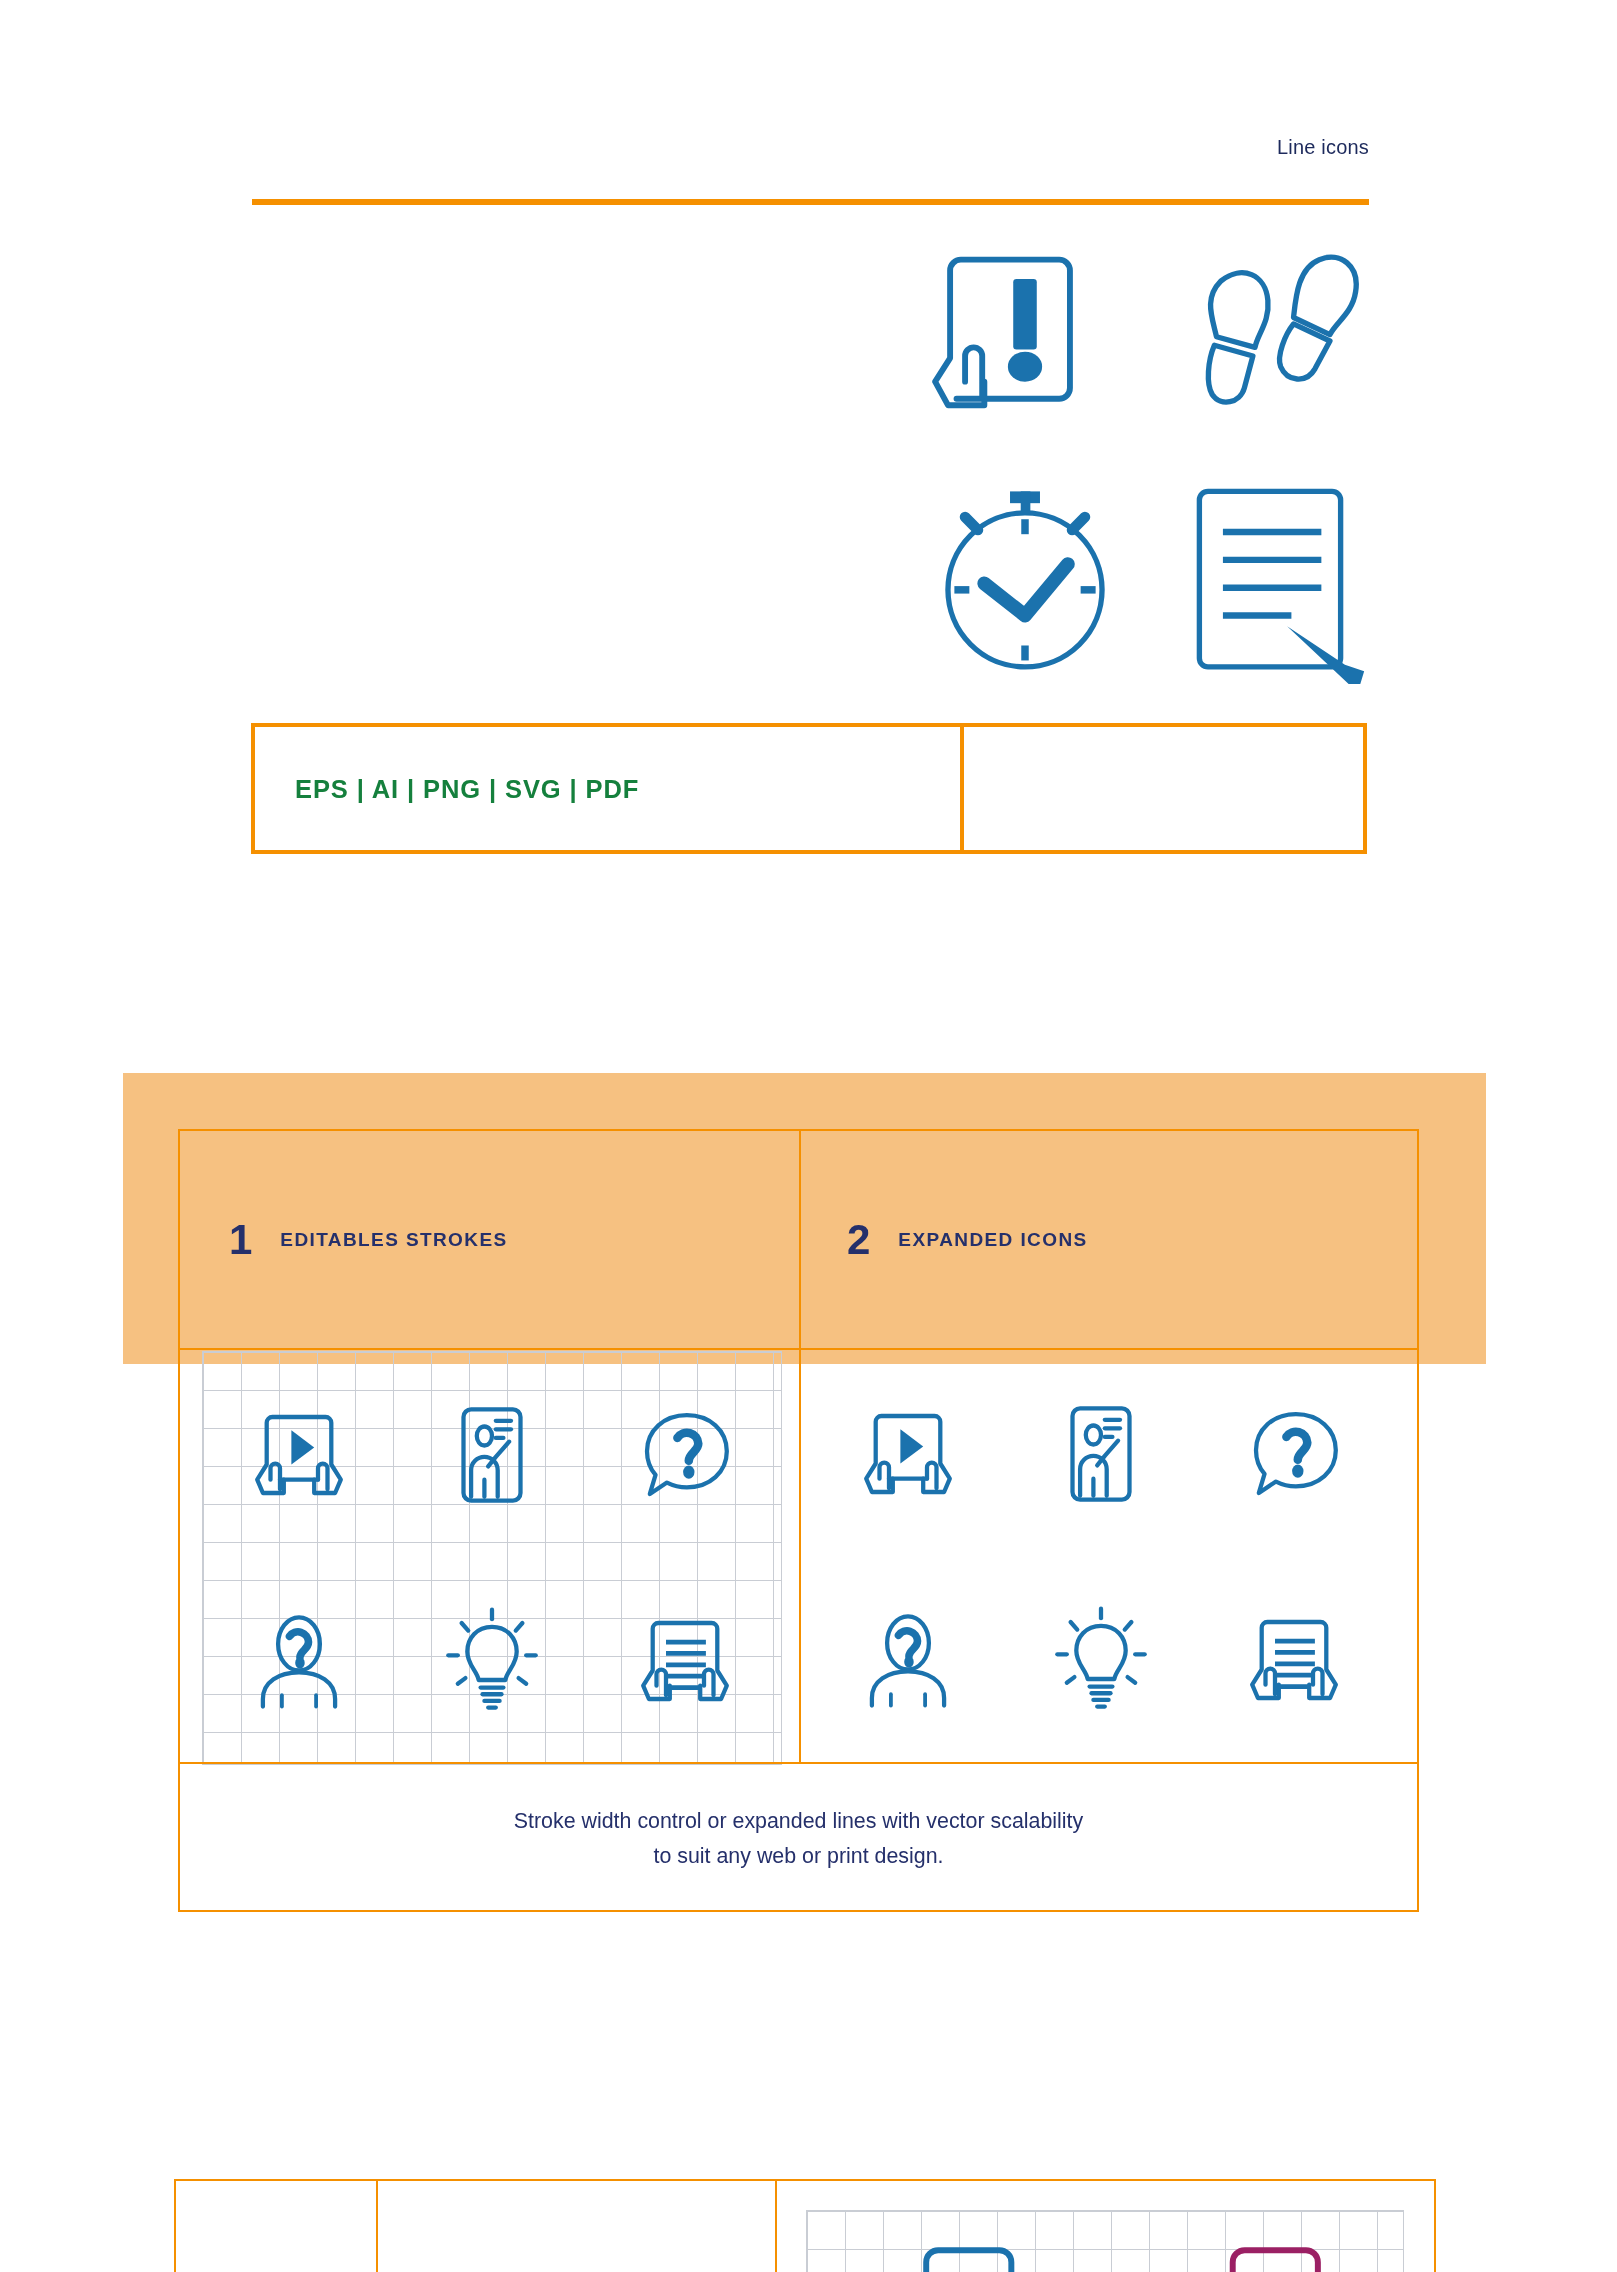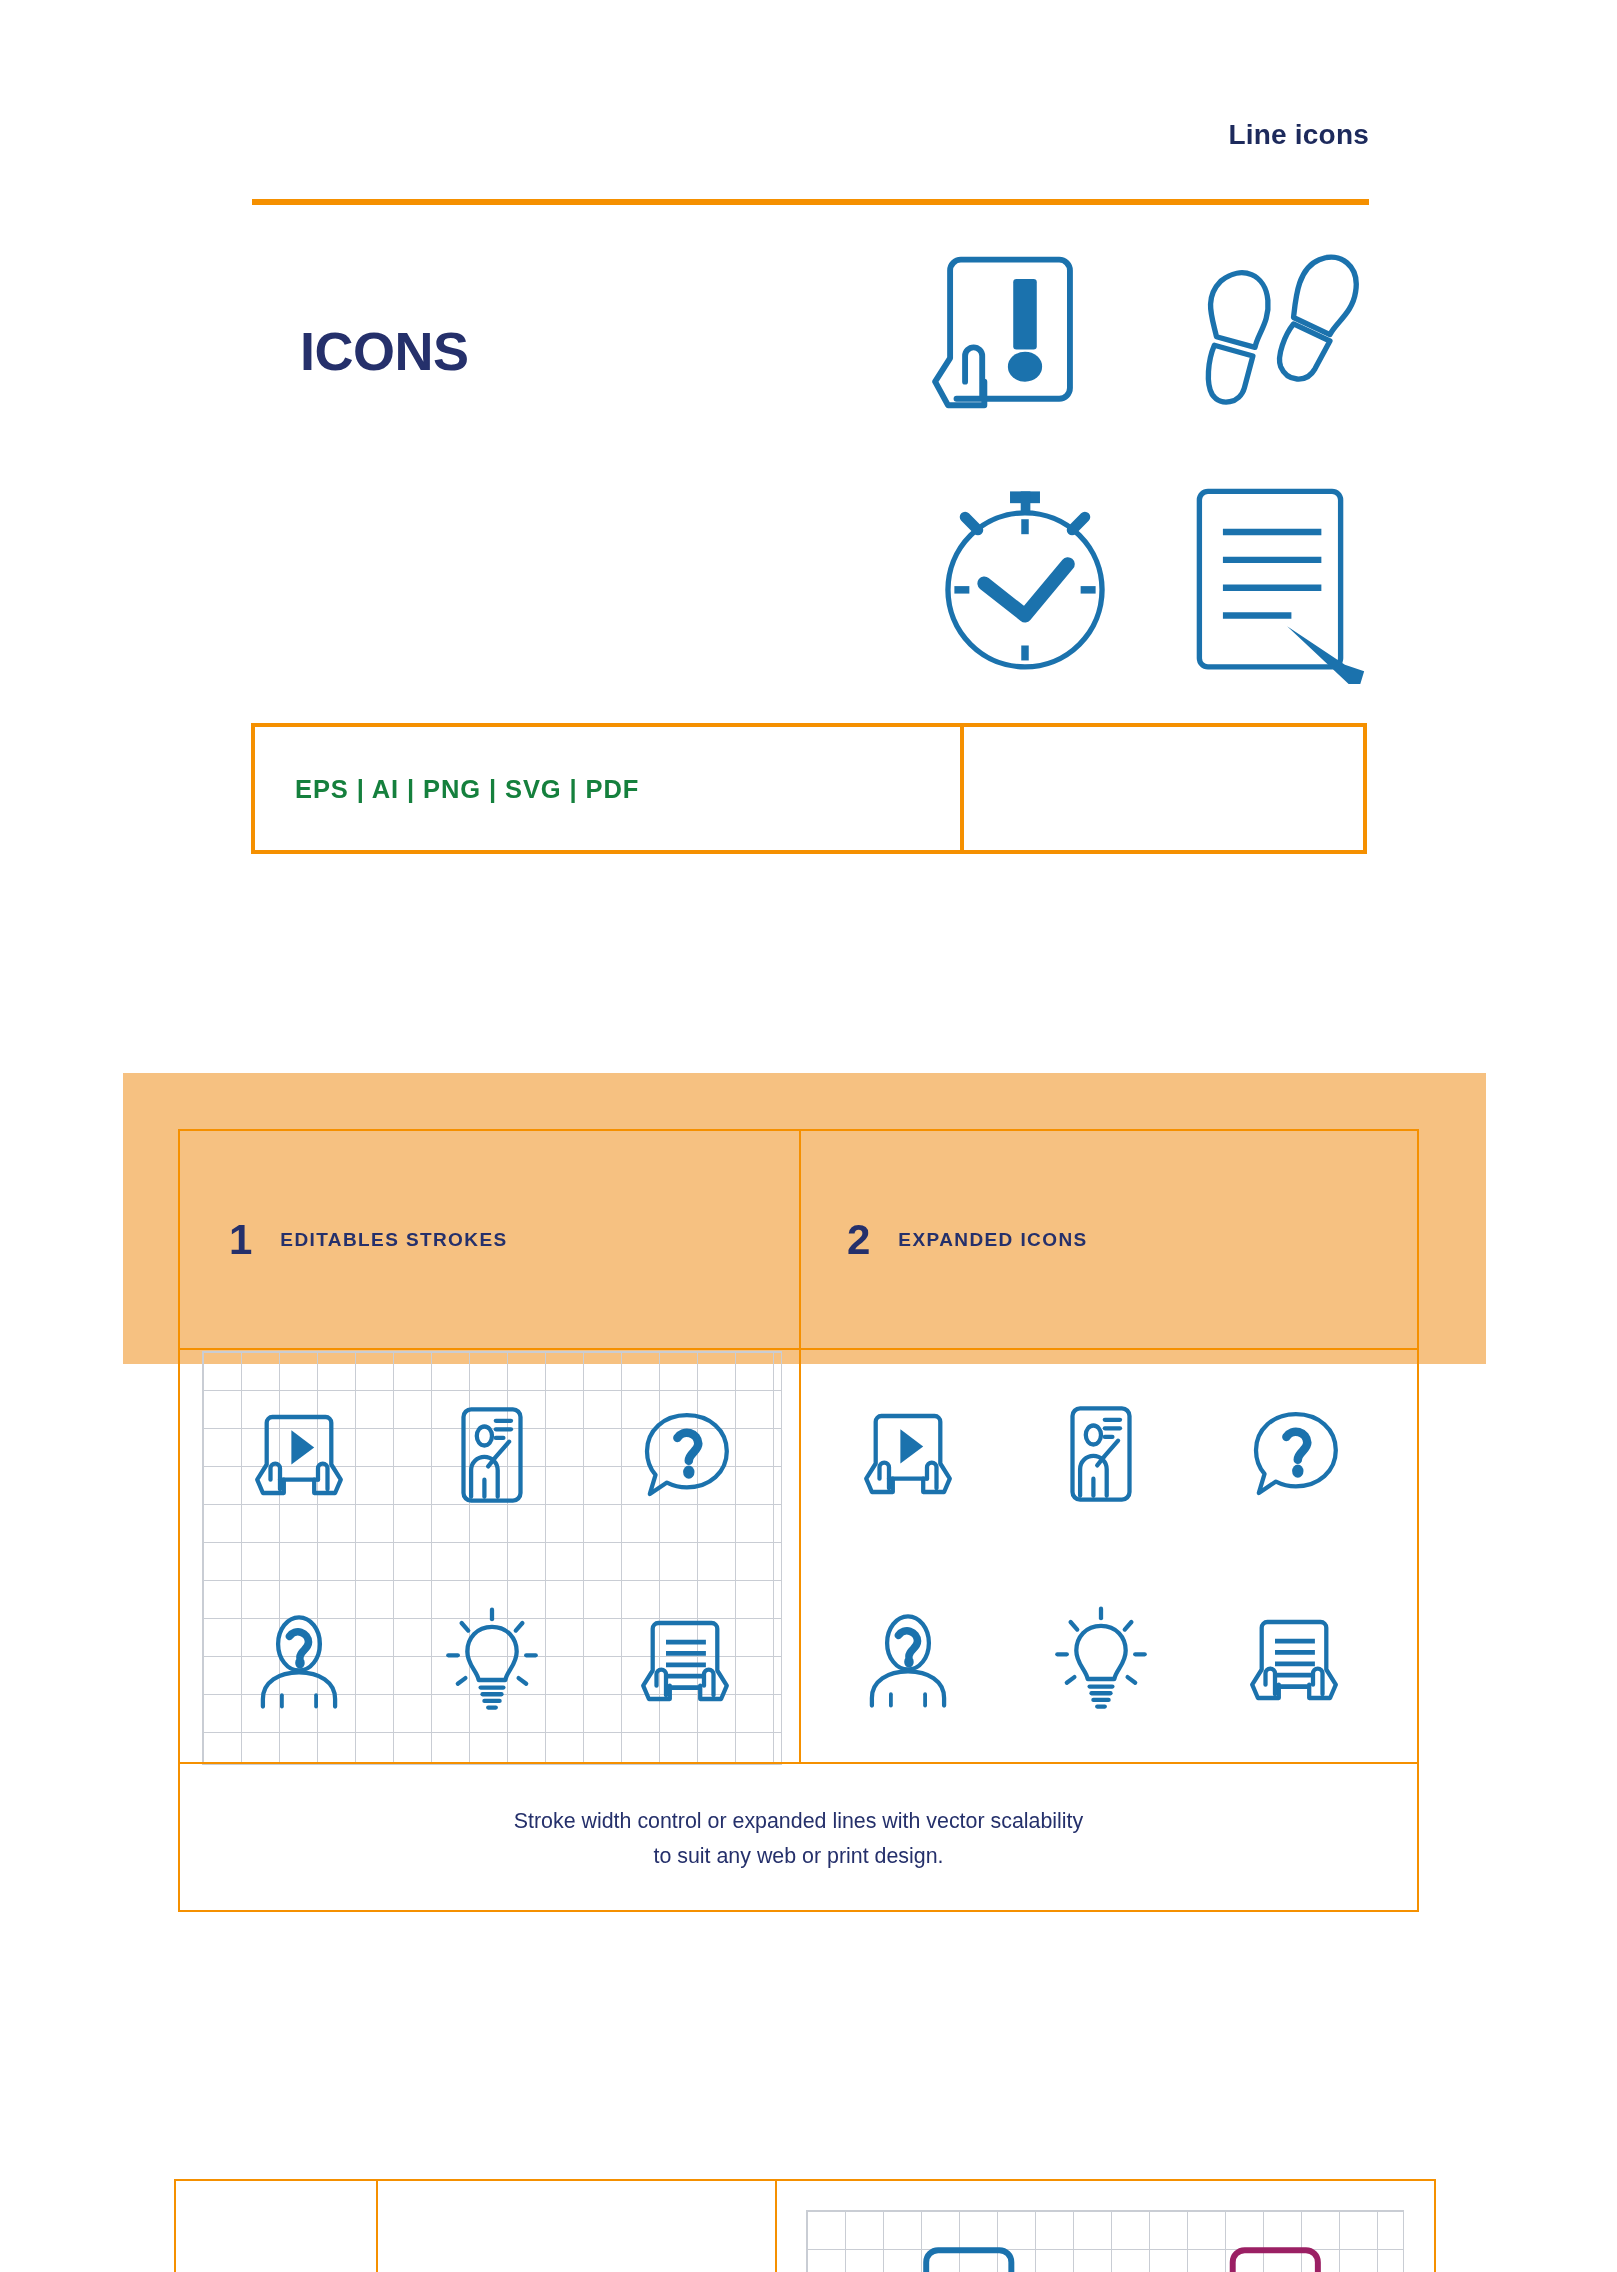--- a/index.html
+++ b/index.html
@@ -5,22 +5,22 @@
   html,body{margin:0;padding:0;background:#ffffff;}
   body{
     width:1617px;height:3207px;position:relative;
     font-family:"Liberation Sans","DejaVu Sans",sans-serif;
     -webkit-font-smoothing:antialiased;
   }
   .abs{position:absolute;}
 
   
   #hero-label{
-    left:0;top:119px;width:1369px;text-align:right;
-    font-size:28px;font-weight:bold;letter-spacing:0.2px;color:#1d2a5c;
+    left:0;top:136px;width:1369px;text-align:right;
+    font-size:20px;font-weight:normal;letter-spacing:0.2px;color:#1d2a5c;
   }
   #hero-rule{left:252px;top:199px;width:1117px;height:5.5px;background:#F59000;}
 
   #hero-title{
     left:300px;top:320px;width:645px;
     font-size:54px;line-height:1.17;font-weight:bold;color:#25306b;
     letter-spacing:-0.5px;
   }
 
   #hero-icons{left:918px;top:234px;width:459px;height:450px;}
@@ -73,21 +73,20 @@
         display:flex;align-items:center;justify-content:center;}
   .vsep{position:absolute;top:0;width:1.8px;height:100%;background:#F59000;}
 </style>
 </head>
 <body>
 
 <div class="abs" id="hero-label">Line icons</div>
 <div class="abs" id="hero-rule"></div>
 
 <div class="abs" id="hero-title">
-  <div>ICONS</div>
 </div>
 
 <div class="abs" id="hero-icons">
 
   <div class="hero-cell" style="left:0;top:0;">
     <svg viewBox="0 0 200 200" width="214" height="214">
       <g fill="none" stroke="#1B72AD" stroke-width="5.5" stroke-linecap="round" stroke-linejoin="round">
         <path d="M30 34 a10 10 0 0 1 10-10 h92 a10 10 0 0 1 10 10 v110 a10 10 0 0 1 -10 10 h-96
                  M30 34 v82 l-14 22 l12 22 h34 v-22"></path>
         <path d="M44 138 v-24 a8 8 0 0 1 16 0 v38"></path>

